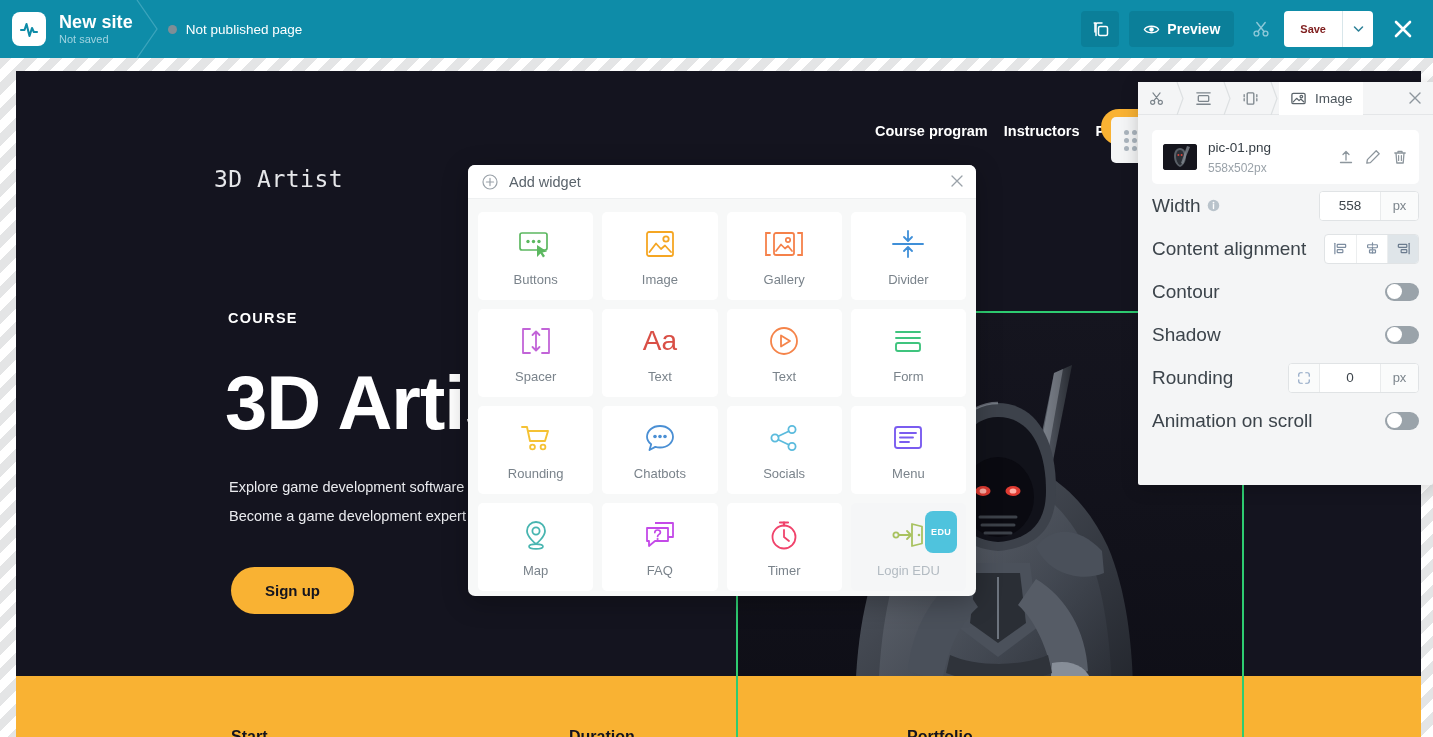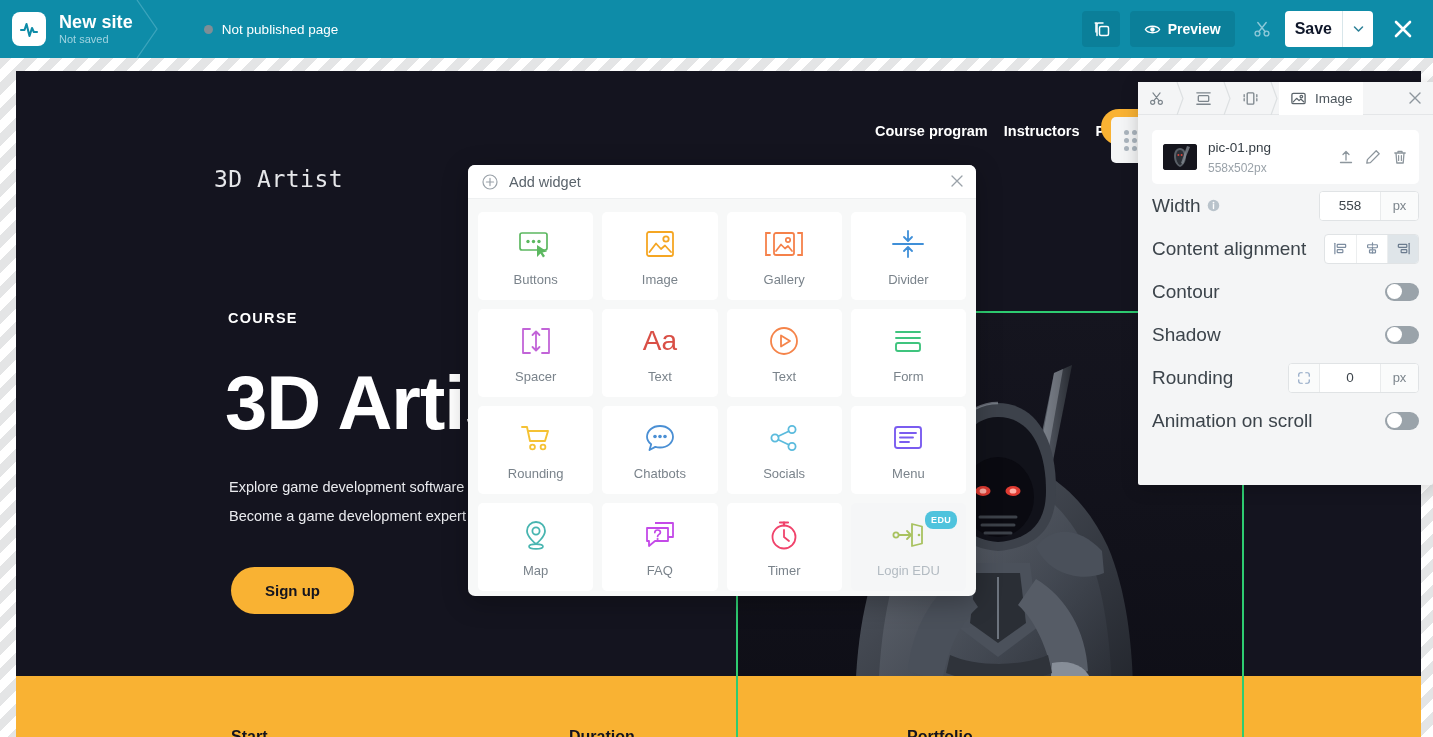--- a/index.html
+++ b/index.html
@@ -8,21 +8,21 @@
     overflow: hidden;
     font-family: "Liberation Sans", sans-serif;
     background: #ffffff;
   }
 
   
   .topbar {
     position: absolute; top: 0; left: 0;
     width: 1433px; height: 58px;
     background: #0e8ca8;
-    display: flex; align-items: center; gap: 36px;
+    display: flex; align-items: center;
   }
   .brand-zone {
     display: flex; align-items: center;
     height: 58px; padding-left: 12px;
     position: relative;
   }
   .logo-tile {
     width: 34px; height: 34px; border-radius: 8px;
     background: #ffffff;
     display: flex; align-items: center; justify-content: center;
@@ -72,22 +72,22 @@
     width: 34px; height: 36px; border-radius: 4px;
     display: flex; align-items: center; justify-content: center;
     cursor: pointer; margin-right: 6px;
   }
   .save-group {
     display: flex; align-items: stretch; height: 36px;
     background: #fff; border-radius: 4px; overflow: hidden;
     margin-right: 14px;
   }
   .save-btn {
-    display: flex; align-items: center; padding: 0 10px;
-    color: #0f172a; font-size: 16px; font-weight: 700;
+    display: flex; align-items: center; padding: 0 16px;
+    color: #7f1d1d; font-size: 11px; font-weight: 700;
     cursor: pointer;
   }
   .save-caret {
     width: 31px; display: flex; align-items: center; justify-content: center;
     border-left: 1px solid #d8e6ea; cursor: pointer;
   }
   .close-x {
     width: 32px; height: 32px; cursor: pointer;
     display: flex; align-items: center; justify-content: center;
   }
@@ -228,21 +228,21 @@
     cursor: pointer; position: relative;
   }
   .wcard.disabled { background: #f5f6f7; cursor: default; }
   .wcard .wlabel { color: #7a838b; font-size: 13px; }
   .wcard.disabled .wlabel { color: #b3bbc2; }
   .wicon { height: 38px; display: flex; align-items: center; justify-content: center; }
   .edu-badge {
     position: absolute; right: 9px; top: 8px;
     background: #4fc3dd; color: #fff;
     font-size: 9px; font-weight: 700; letter-spacing: .3px;
-    padding: 4px 6px; border-radius: 8px;
+    padding: 16px 6px; border-radius: 8px;
   }
 
   
   .rpanel {
     position: absolute; right: 0; top: 82px;
     width: 295px; height: 403px;
     background: #f4f5f6;
     box-shadow: 0 3px 18px rgba(0,0,0,.20);
     z-index: 25; border-radius: 2px;
   }

